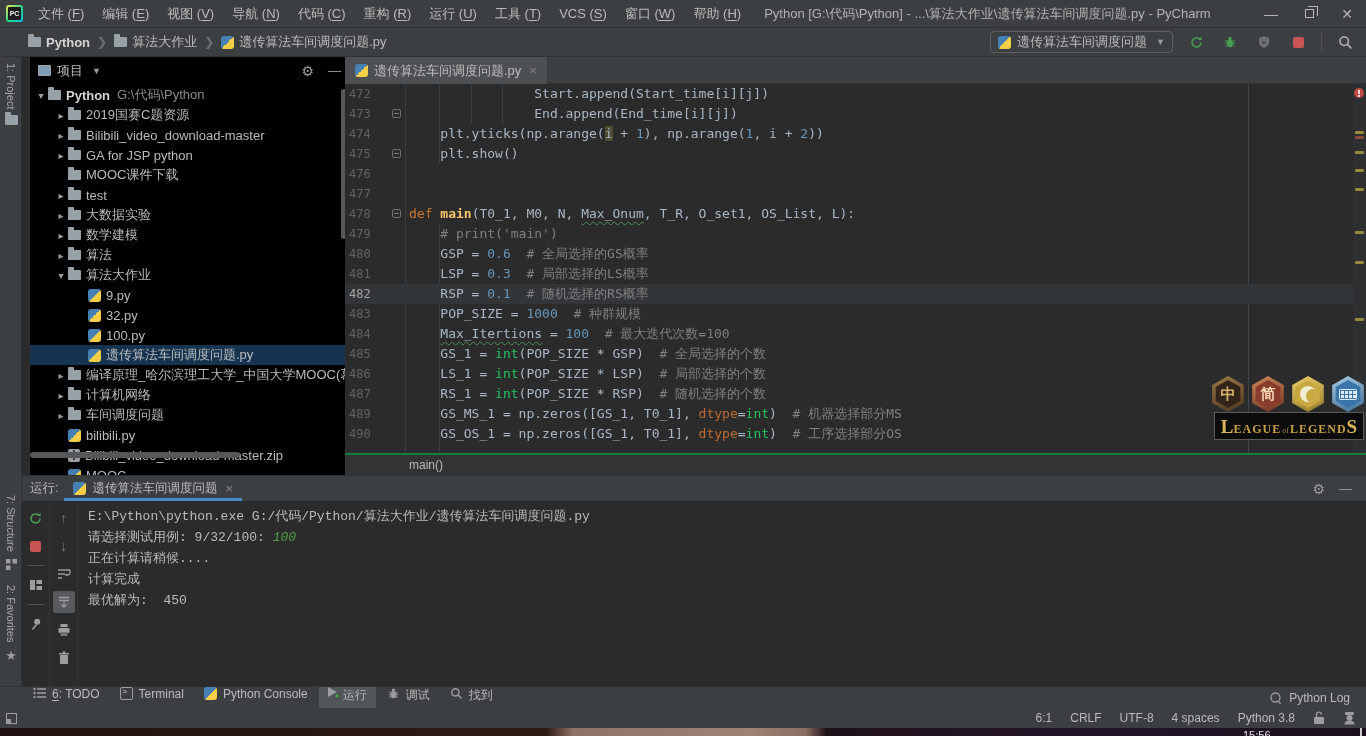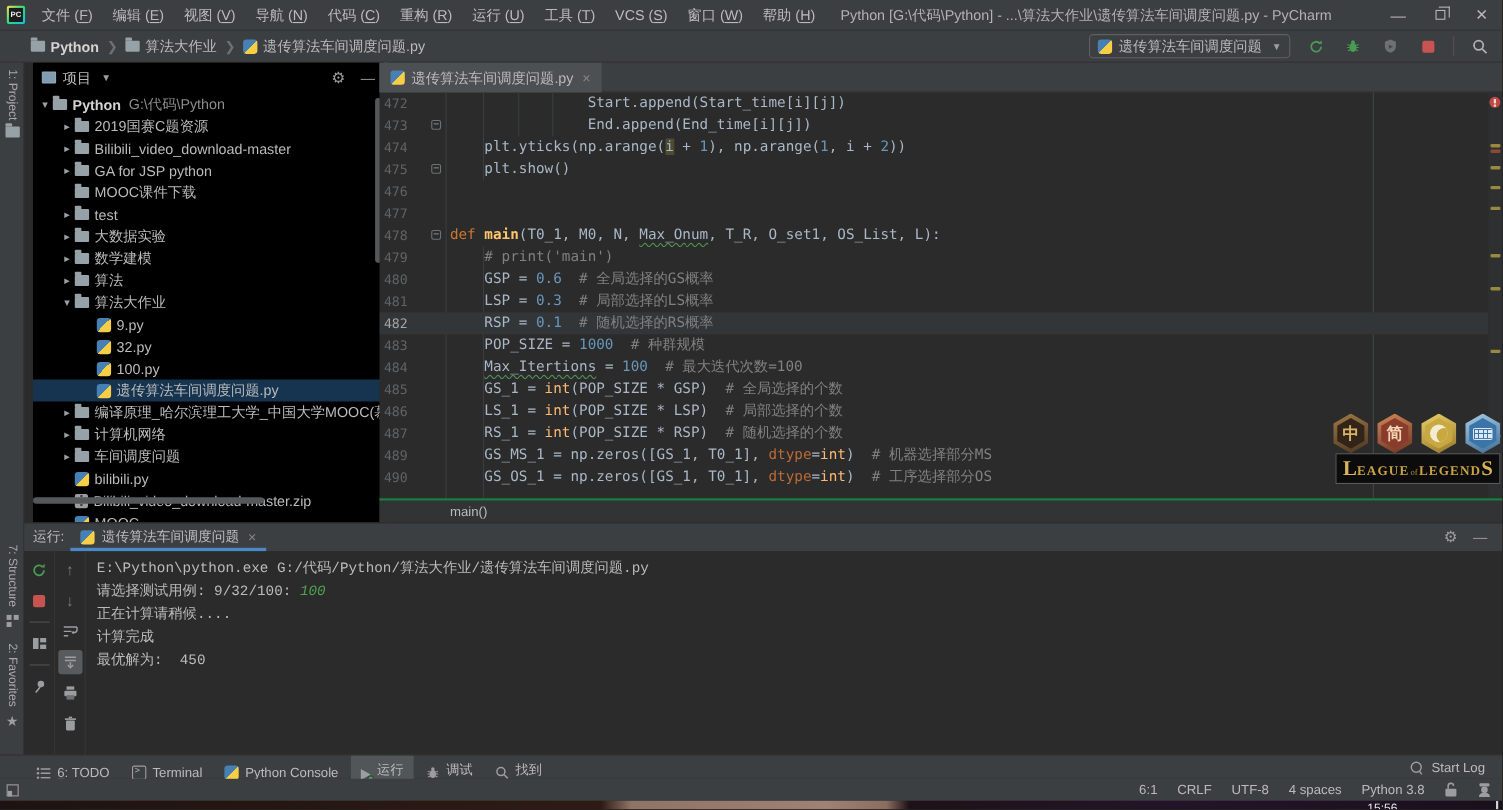--- a/index.html
+++ b/index.html
@@ -79,21 +79,21 @@
   .cl.cur{background:#333638}
   .cl.cur .ln{color:#a4a3a3}
   .ln{position:absolute;left:0;top:0;width:44px;padding-left:4px;color:#606366;font-size:12px}
   .codetx{position:absolute;left:64px;top:0}
   .foldic{position:absolute;left:47px;top:5px;width:9px;height:9px;border:1px solid #6e7173;border-radius:2px;
           color:#9b9da0;font-size:9px;line-height:7px;text-align:center;background:#2b2b2b}
   #gutter-sep{position:absolute;left:60px;top:0;bottom:0;width:1px;background:#3a3d40}
   .guide{position:absolute;width:1px;background:#3a3d3f}
   #margin-guide{position:absolute;left:903px;top:0;bottom:0;width:1px;background:#414547}
   .tp{color:#a9b7c6}.tk{color:#cc7832}.tf{color:#ffc66d;font-weight:bold}.tn{color:#6897bb}
-  .tb{color:#fdba74}.tc{color:#808080}.tkw{color:#bb6b33}.td{color:#8a8a8a}
+  .tb{color:#22c55e}.tc{color:#808080}.tkw{color:#bb6b33}.td{color:#8a8a8a}
   .sp{text-decoration:underline wavy #4e8f52 1px;text-underline-offset:3px}
   .hl{background:#4e4b33;border-radius:1px}
   #error-stripe{position:absolute;top:27px;right:0;width:13px;height:369px;background:#2e2f30}
   #err-badge{position:absolute;top:4px;left:1px;width:10px;height:10px;border-radius:50%;background:#c04946}
   #err-badge::before{content:"";position:absolute;left:4px;top:2px;width:2px;height:4px;background:#efdddd}
   #err-badge::after{content:"";position:absolute;left:4px;top:7px;width:2px;height:2px;background:#efdddd}
   .smark{position:absolute;left:2px;width:9px;height:3px;background:#99893e;border-radius:1px}
   .smark.rust{background:#8a4a36}
   #ed-bc{position:absolute;top:396px;left:0;right:0;height:22px;background:#313335;border-top:2px solid #15803d;
          line-height:21px;padding-left:64px;font-size:12px;color:#bbbbbb;
@@ -112,21 +112,21 @@
   .hdiv{width:18px;height:1px;background:#515151;margin:2px 0}
   .garrow{color:#787b7d;font-size:14px;line-height:14px}
   #console{position:absolute;left:56px;top:0;right:0;bottom:0;padding:5px 0 0 10px;
            font-family:Liberation Mono, monospace;font-size:13px;line-height:21px}
   .c-out{color:#bbbbbb;white-space:pre}
   .c-in{color:#4ea24e;font-style:italic;white-space:pre}
 
   
   #toolbar-bottom{position:absolute;left:0;right:0;bottom:28px;height:22px;background:#3c3f41;
                   border-top:1px solid #303233;display:flex;align-items:center;padding-left:24px;font-size:12px}
-  .bb-item{display:flex;align-items:flex-end;gap:6px;height:22px;padding:0 9px;color:#bbbbbb;white-space:nowrap}
+  .bb-item{display:flex;align-items:flex-start;gap:6px;height:22px;padding:0 9px;color:#bbbbbb;white-space:nowrap}
   .bb-item.active{background:#515658}
   #event-log{margin-left:auto;display:flex;align-items:center;gap:6px;padding-right:16px}
   #statusbar{position:absolute;left:0;right:0;bottom:8px;height:20px;background:#3c3f41;
              display:flex;align-items:center;font-size:12px;padding:0 10px 0 6px;gap:18px}
   .i-twswitch{width:11px;height:11px;border:1px solid #9b9da0;position:relative}
   .i-twswitch::before{content:"";position:absolute;left:0;top:5px;width:4px;height:5px;background:#9b9da0}
   #status-items{margin-left:auto;display:flex;align-items:center;gap:18px;color:#bbbbbb}
 
   
   .i-play{position:relative;width:0;height:0;border-left:9px solid #9b9da0;border-top:5.5px solid transparent;
@@ -564,21 +564,21 @@
             <line x1="9.6" y1="9.6" x2="13.4" y2="13.4" stroke="#9b9da0" stroke-width="1.6"></line>
           </svg>
           <span>找到</span>
         </span>
       </div>
     <div id="event-log">
       <svg width="14" height="14">
           <circle cx="6.5" cy="6.5" r="4.5" fill="none" stroke="#9b9da0" stroke-width="1.3"></circle>
           <path d="M9.5 10l2 3" stroke="#9b9da0" stroke-width="1.3"></path>
         </svg>
-      <span>Start Log</span>
+      <span>Python Log</span>
     </div>
   </div>
 
   <div id="statusbar">
     <span class="i-twswitch"></span>
     <div id="status-items">
         <span>6:1</span>
         <span>CRLF</span>
         <span>UTF-8</span>
         <span>4 spaces</span>

